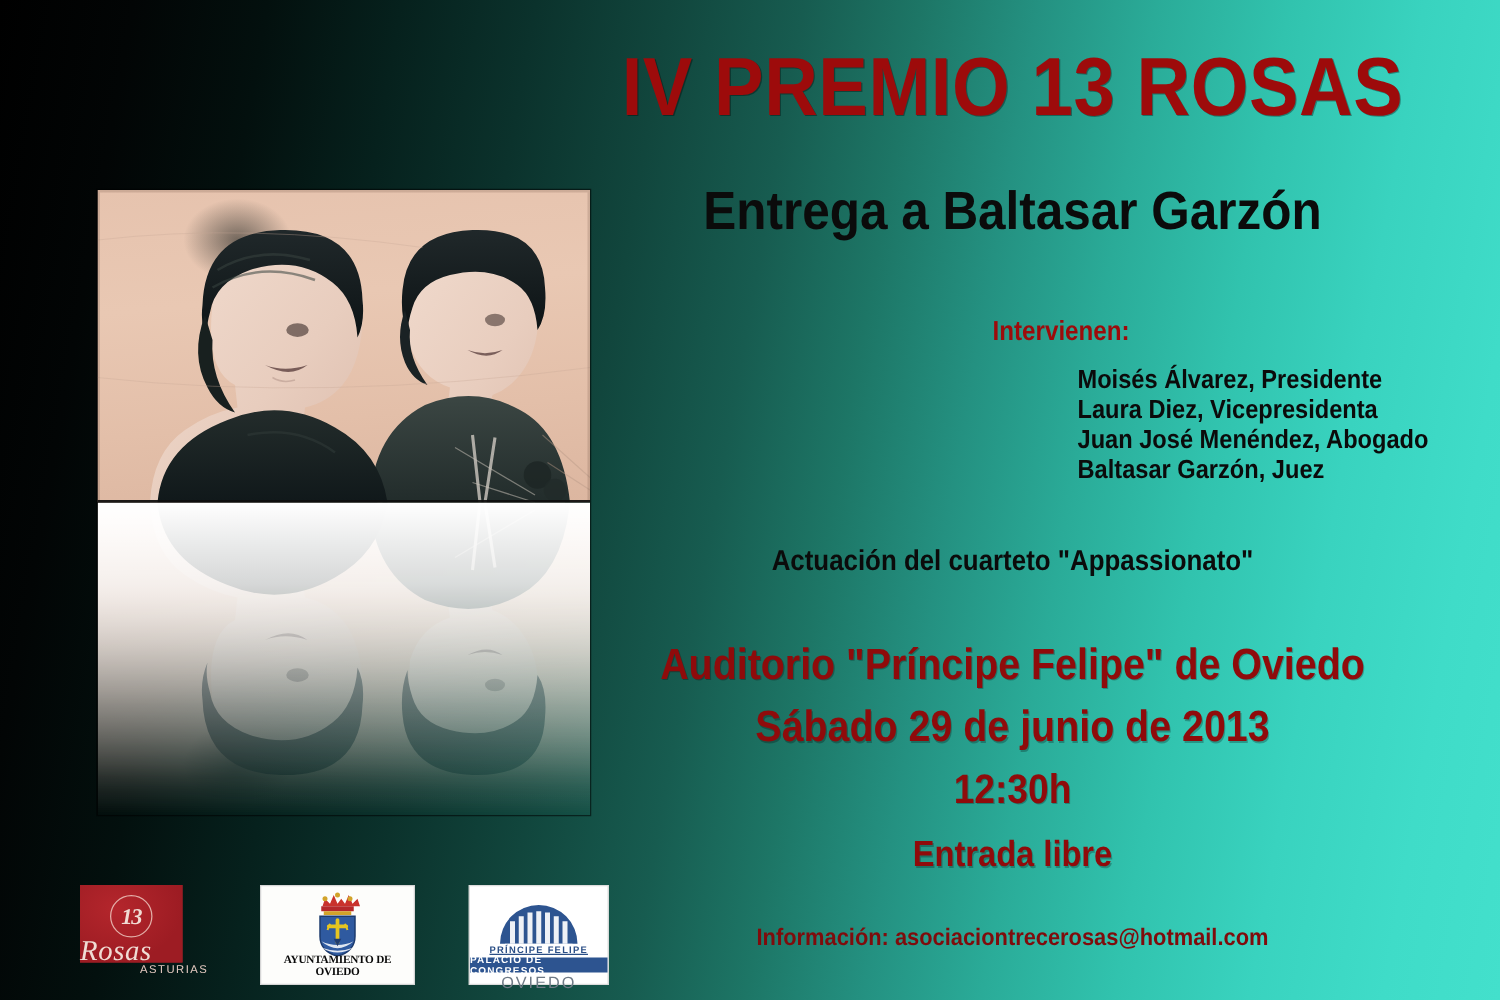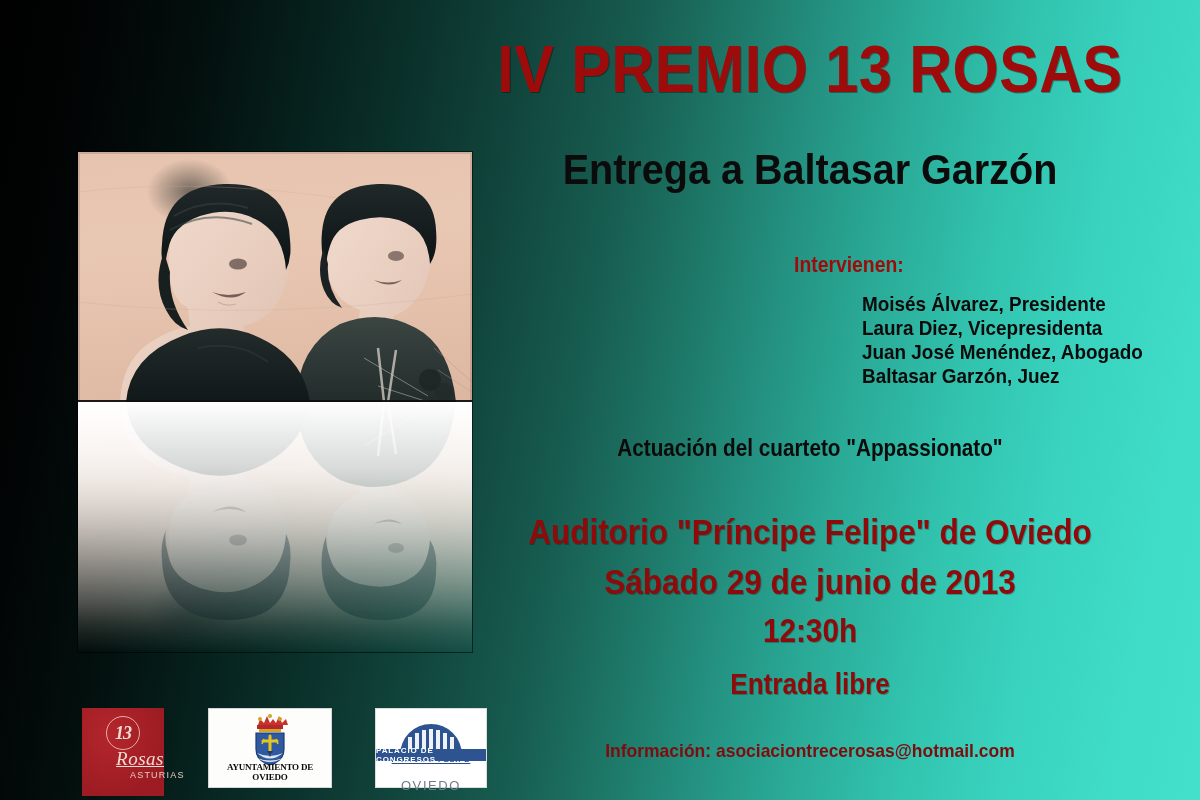--- a/index.html
+++ b/index.html
@@ -184,46 +184,45 @@
     transform-origin: 50% 50%;
     white-space: nowrap;
   }
 
   
   #logos { position: absolute; left: 0; top: 0; }
   .logo { position: absolute; }
 
   
   #logo-rosas {
-    left: 82px; top: 708px; width: 82px; height: 88px;
+    left: 64px; top: 708px; width: 82px; height: 62px;
     background: #a81f26;
     background-image: radial-gradient(ellipse at 35% 30%, #b4262c 0%, #9d1c23 70%);
     color: #f0dcd4;
-    text-align: right;
+    text-align: left;
   }
   #logo-rosas .num-circle {
     position: absolute;
     left: 50%; top: 8px;
     transform: translateX(-50%);
     width: 32px; height: 32px;
     border: 1.5px solid rgba(245,220,210,0.75);
     border-radius: 50%;
     display: flex; align-items: center; justify-content: center;
     font-size: 18px; font-weight: bold;
     font-family: "Liberation Serif", "DejaVu Serif", serif;
     font-style: italic;
     letter-spacing: -1px;
   }
   #logo-rosas .rosas-word {
     position: absolute; left: 0; right: 0; top: 40px;
-    font-size: 19px;
+    font-size: 23px;
     font-family: "Liberation Serif", "DejaVu Serif", serif;
     font-style: italic;
     letter-spacing: 0.5px;
-    text-decoration: underline;
   }
   #logo-rosas .rosas-sub {
     position: absolute; left: 0; right: 0; top: 62px;
     font-size: 9px;
     letter-spacing: 1.2px;
     color: #e4c9c0;
     margin-left: 48px;
   }
 
   
@@ -259,21 +258,21 @@
   #logo-auditorio .aud-pf {
     position: absolute; left: 0; right: 0; top: 46px;
     text-align: center;
     font-size: 7.5px;
     letter-spacing: 1px;
     color: #2b4f86;
     font-weight: bold;
     text-decoration: underline;
   }
   #logo-auditorio .aud-bar {
-    position: absolute; left: 0; right: 0; top: 40px;
+    position: absolute; left: 0; right: 0; top: 57px;
     height: 12px;
     background: #2d5490;
     color: #ffffff;
     font-size: 8px;
     font-weight: bold;
     letter-spacing: 0.9px;
     display: flex; align-items: center; justify-content: center;
   }
   #logo-auditorio .aud-city {
     position: absolute; left: 0; right: 0; top: 69px;

